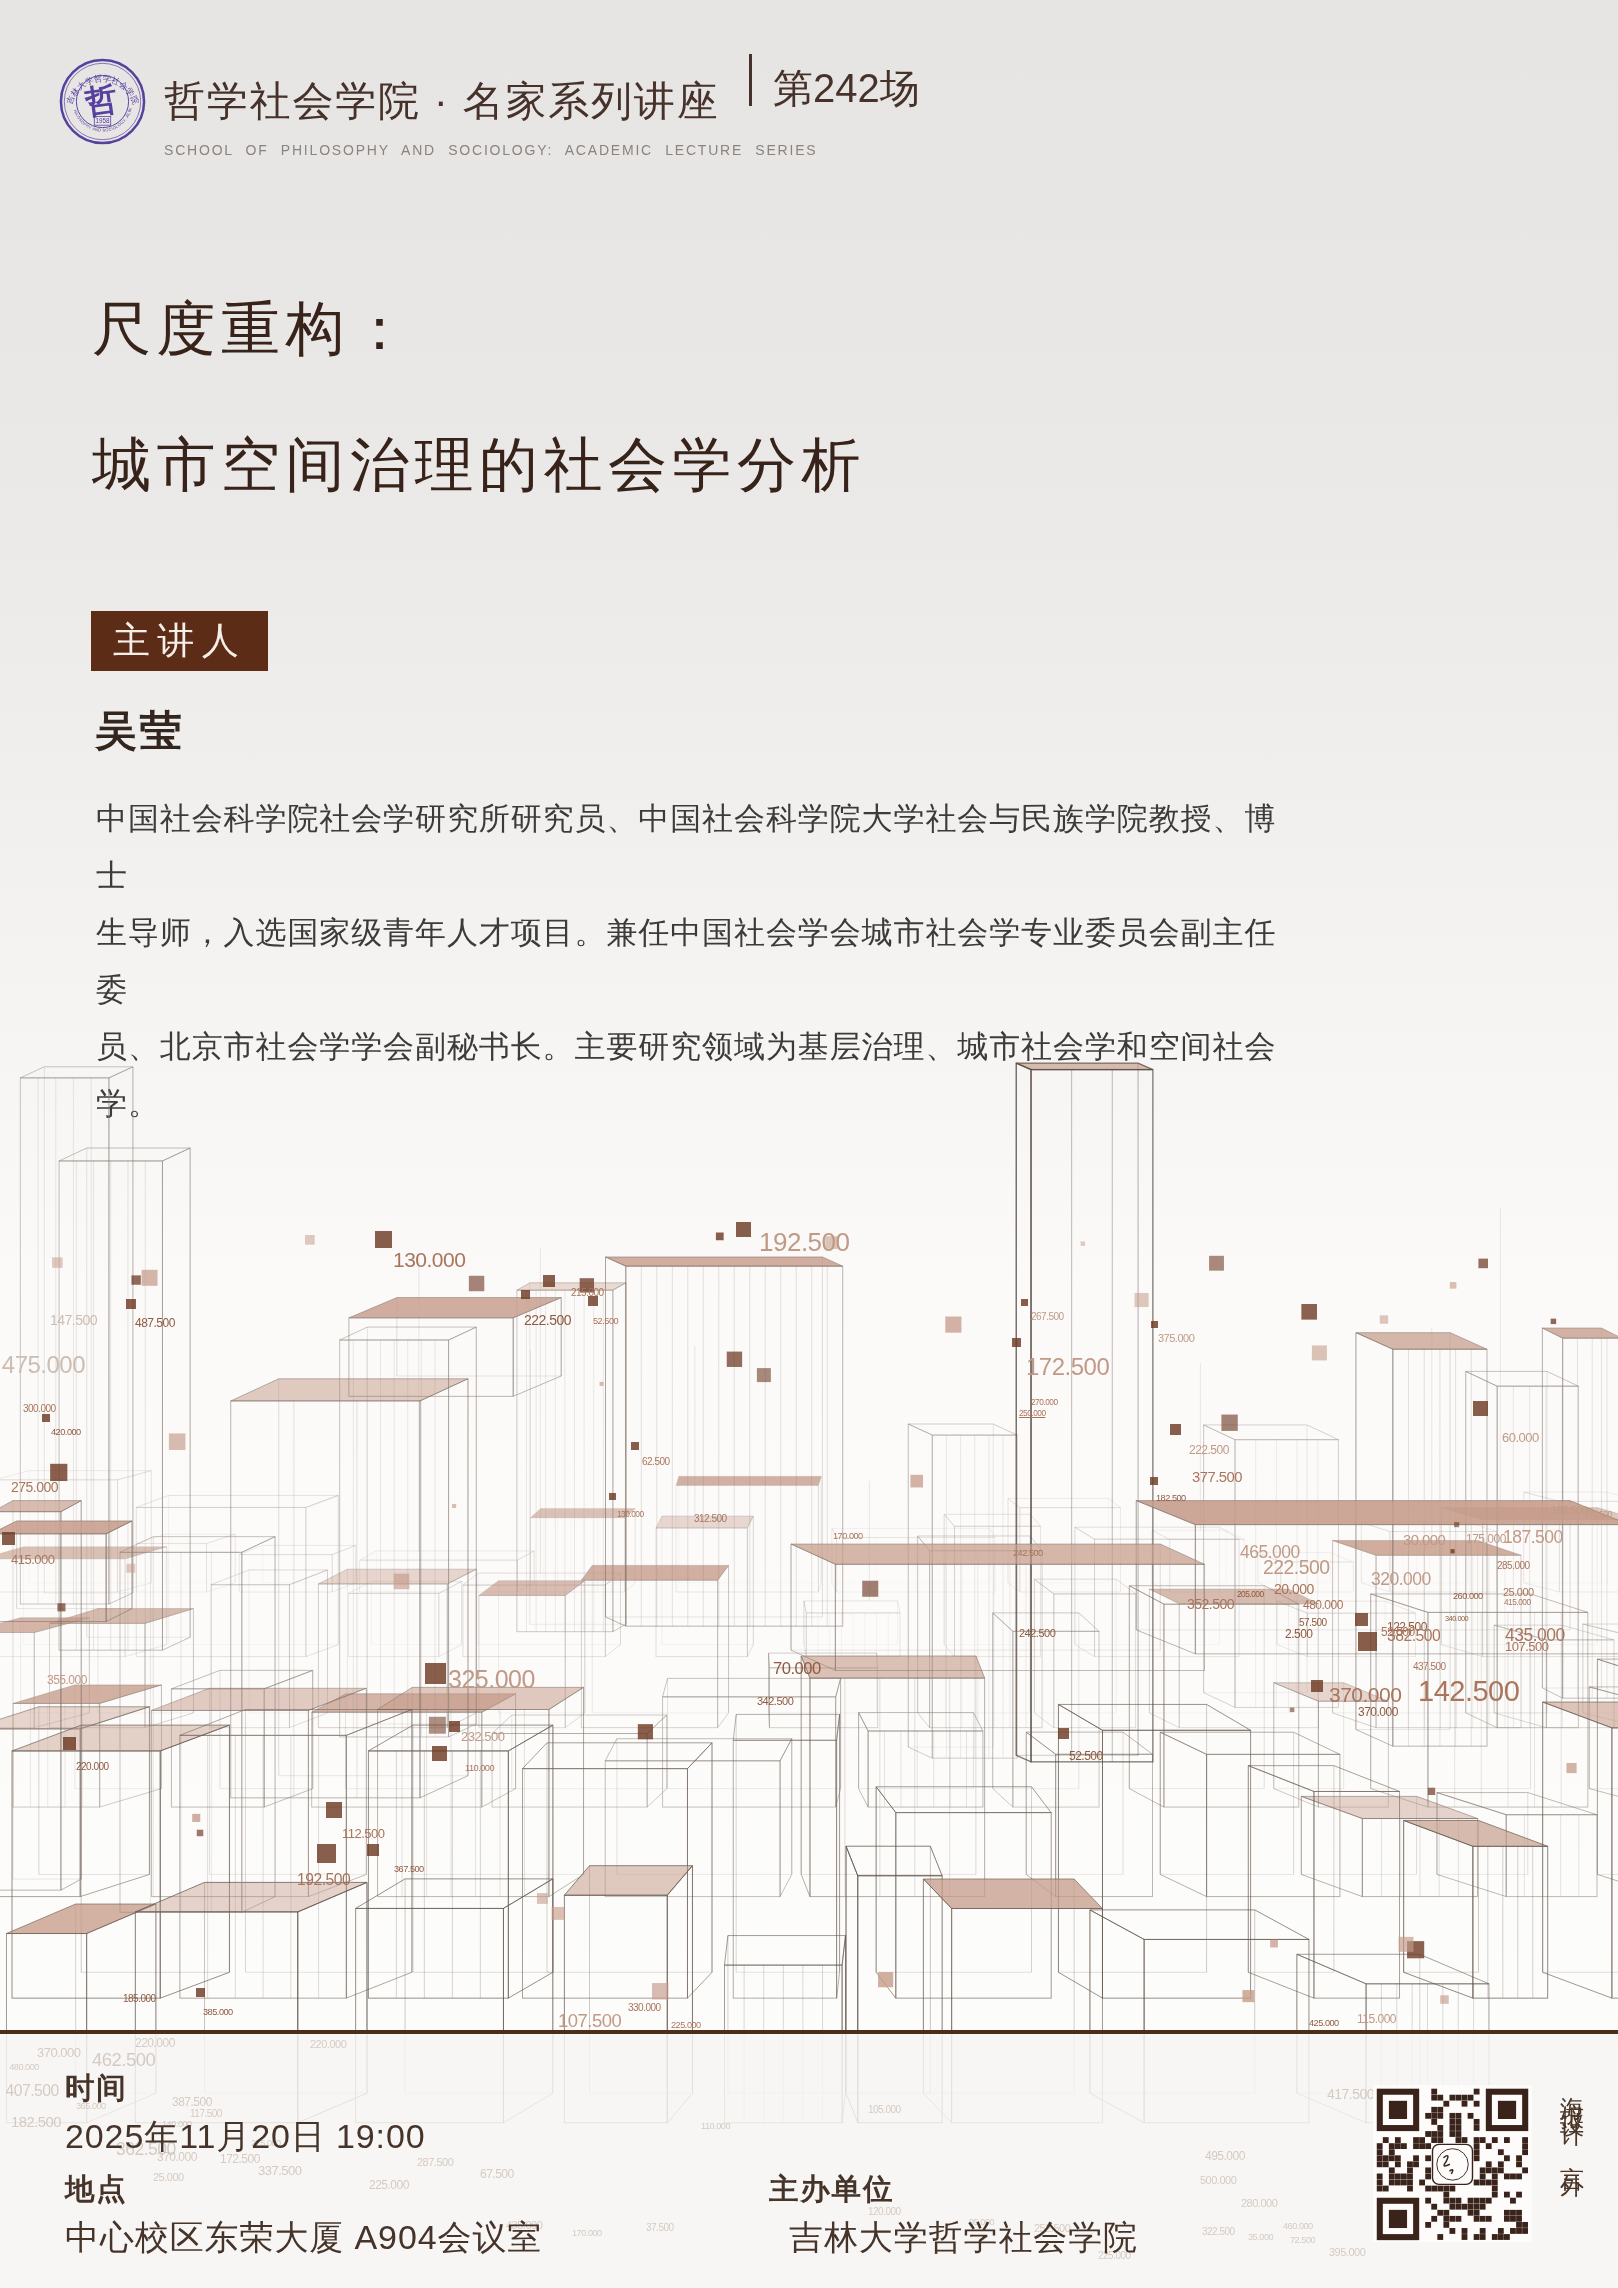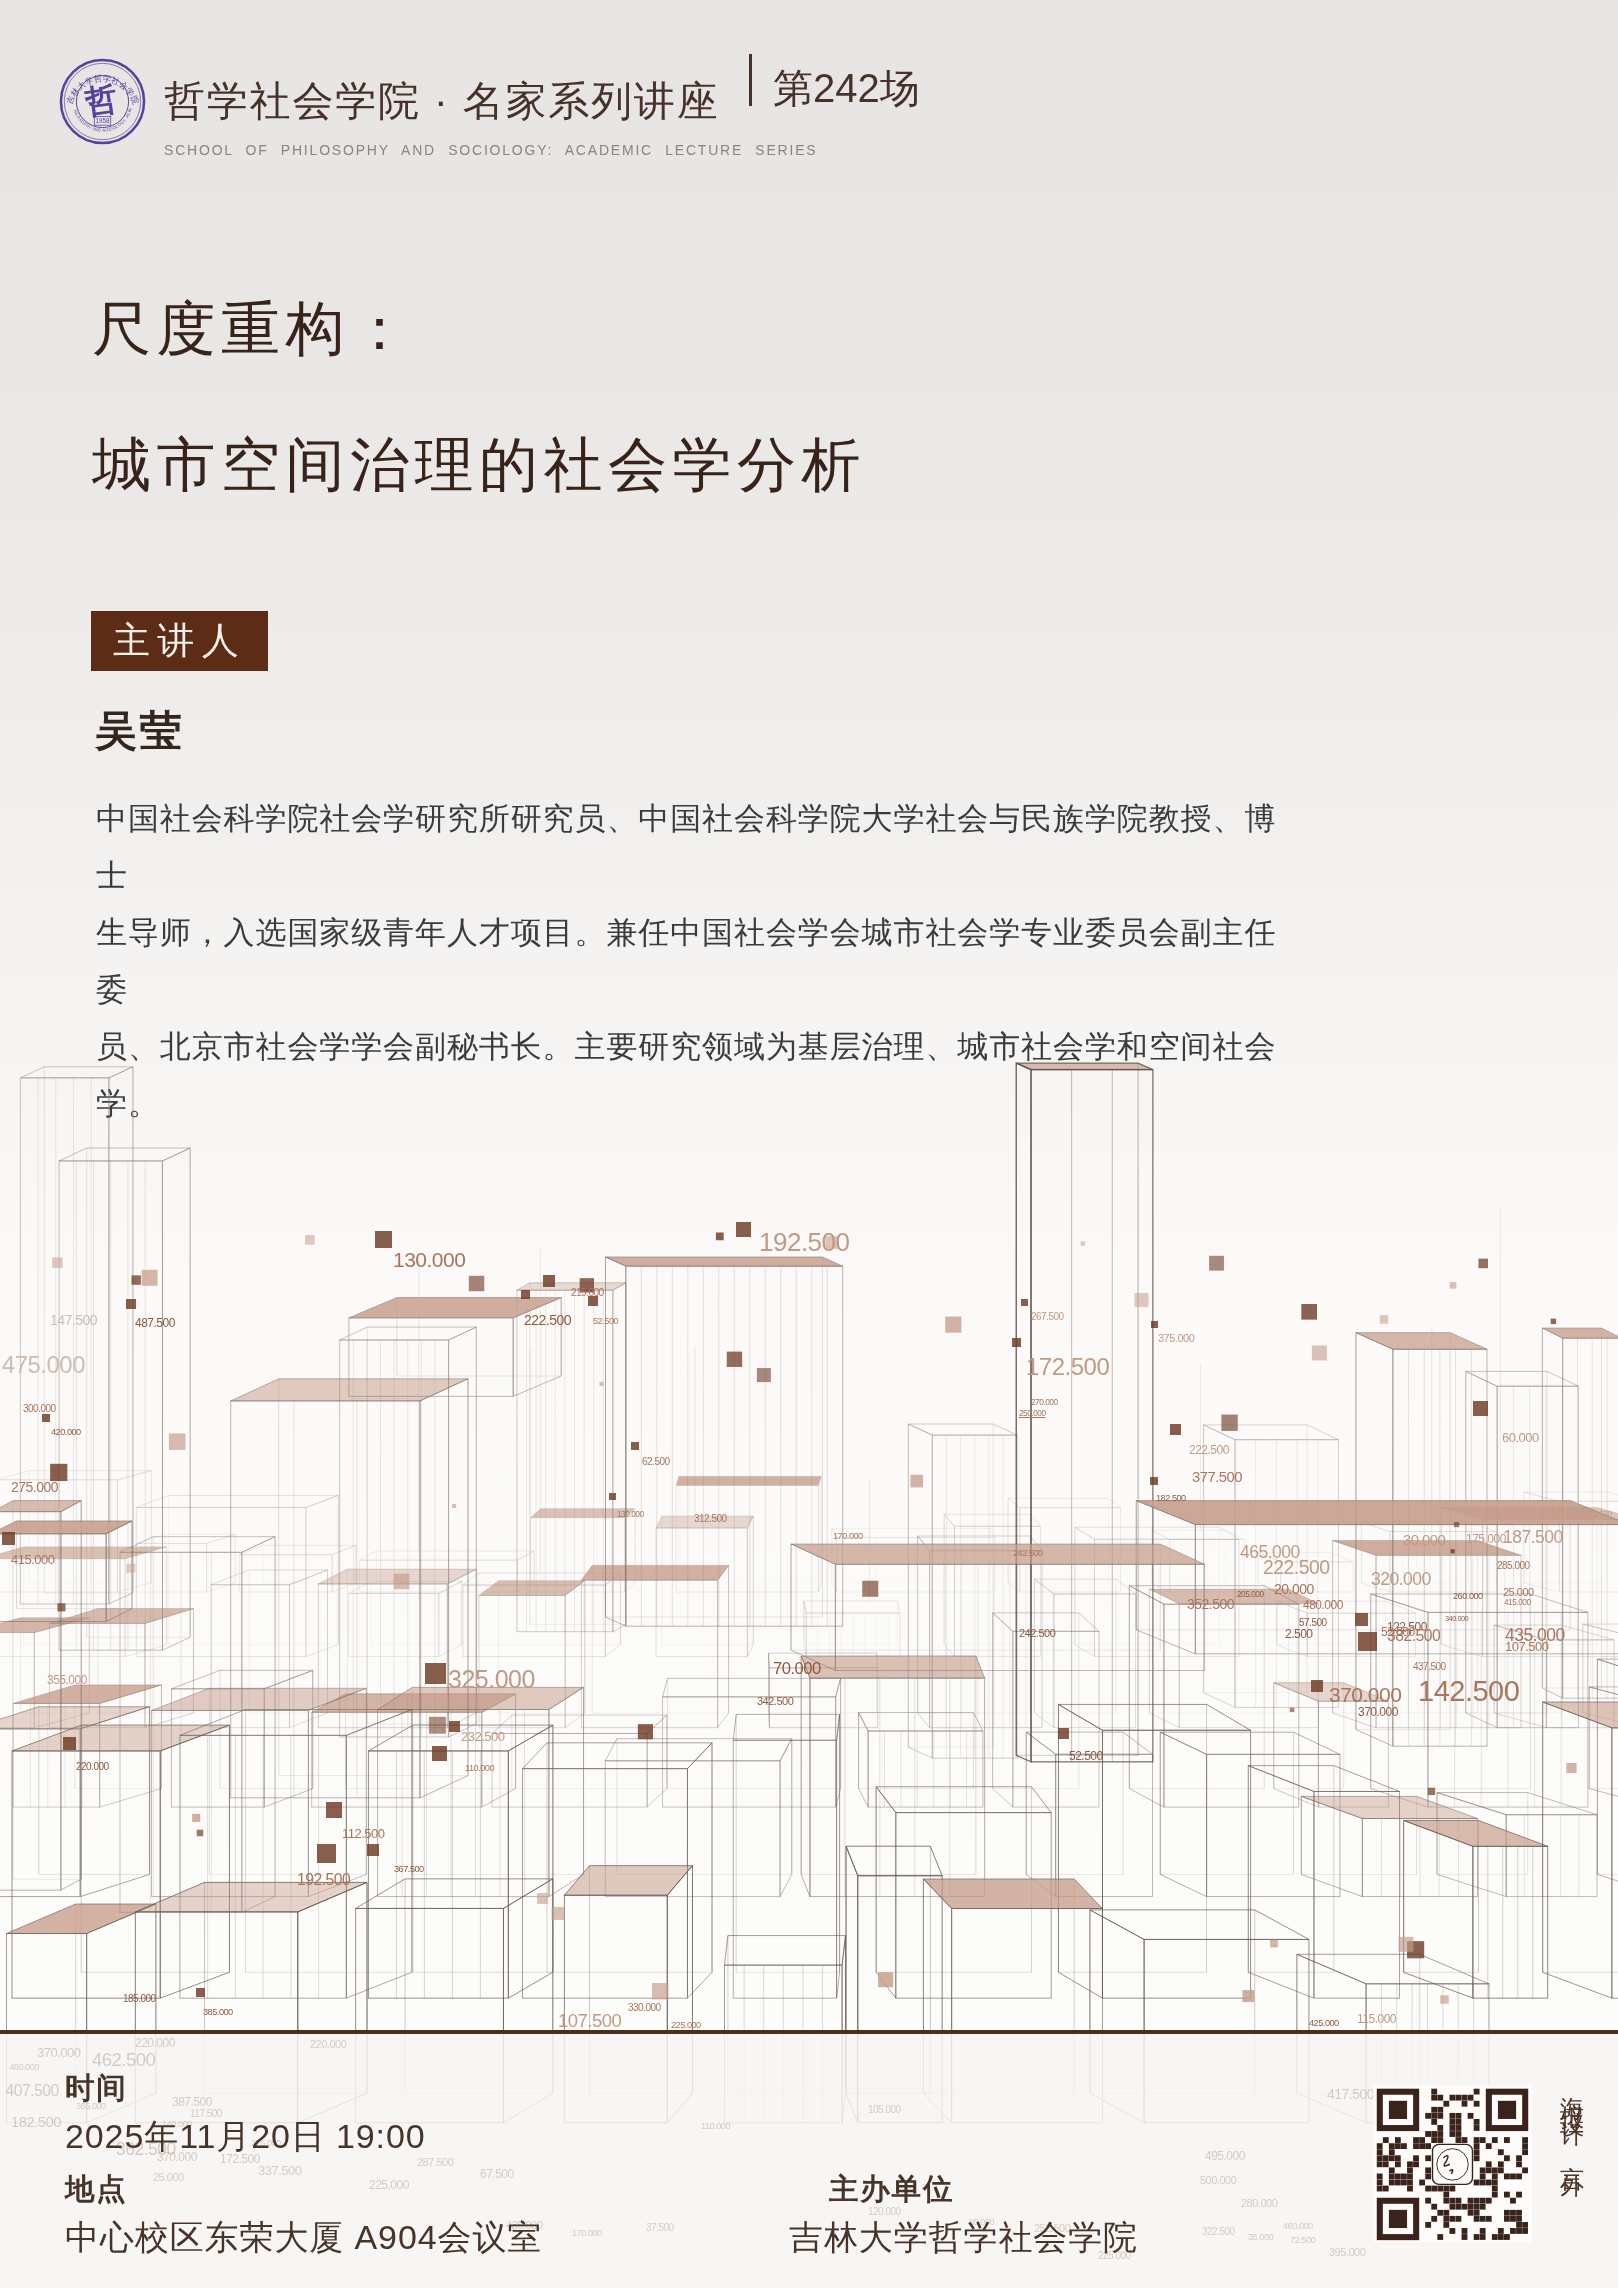--- a/index.html
+++ b/index.html
@@ -1271,21 +1271,21 @@
       <div class="clabel tone-below" style="left: 258px; top: 2163px; font-size: 13px;">337.500</div>
     </div>
 
   <div class="divider"></div>
 
   <div class="ft ft-label" style="left:65px;top:2069px;">时间</div>
   <div class="ft ft-value" style="left:65px;top:2114px;">2025年11月20日 19:00</div>
   <div class="ft ft-label" style="left:65px;top:2170px;">地点</div>
   <div class="ft ft-value" style="left:65px;top:2215px;">中心校区东荣大厦 A904会议室</div>
 
-  <div class="ft ft-label" style="left:829px;top:2170px;">主办单位</div>
+  <div class="ft ft-label" style="left:769px;top:2170px;">主办单位</div>
   <div class="ft ft-value" style="left:789px;top:2215px;">吉林大学哲学社会学院</div>
 
   <div id="qr-wrap"><svg width="159" height="157" viewBox="0 0 172 170">
         <rect width="172" height="170" fill="#fdfcfb"></rect>
         <rect x="63.04" y="4" width="6.297599999999999" height="6.297599999999999" fill="#39231a"></rect>
         <rect x="108.96" y="4" width="6.297599999999999" height="6.297599999999999" fill="#39231a"></rect>
         <rect x="63.04" y="10.559999999999999" width="6.297599999999999" height="6.297599999999999" fill="#39231a"></rect>
         <rect x="69.6" y="10.559999999999999" width="6.297599999999999" height="6.297599999999999" fill="#39231a"></rect>
         <rect x="82.72" y="10.559999999999999" width="6.297599999999999" height="6.297599999999999" fill="#39231a"></rect>
         <rect x="89.28" y="10.559999999999999" width="6.297599999999999" height="6.297599999999999" fill="#39231a"></rect>

